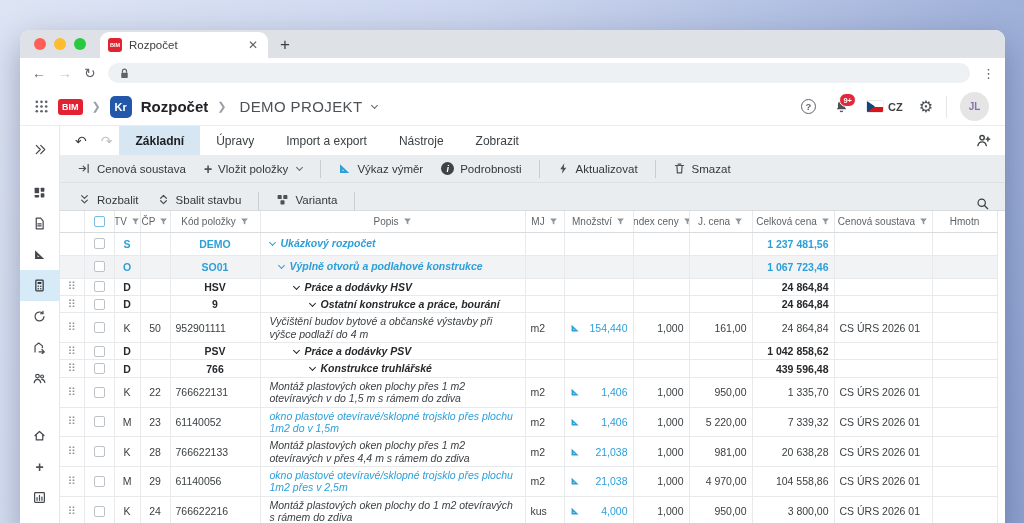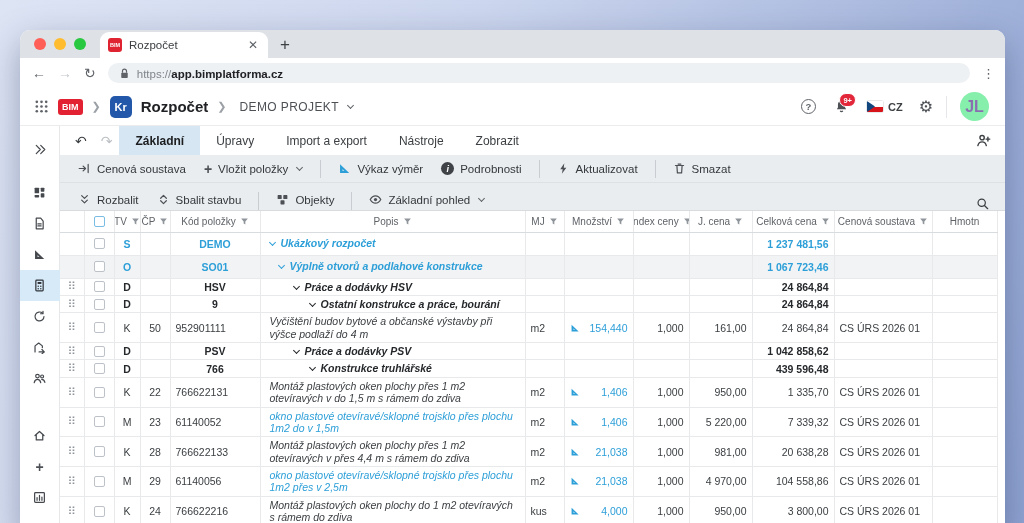--- a/index.html
+++ b/index.html
@@ -35,35 +35,35 @@
 
   
   .appheader { height:38px; background:#fff; border-bottom:1px solid #ececee; display:flex;
     align-items:center; padding:0 16px 0 14px; gap:9px; flex:none; }
   .hgrid { color:#5f6368; }
   .logo-bim { background:#e22233; color:#fff; font-weight:700; font-size:9px; padding:3px 4px; border-radius:3px; }
   .hchev { color:#9aa0a6; font-size:11px; }
   .logo-kr { background:#2257a9; color:#fff; font-weight:700; font-size:11px; width:22px; height:22px;
     border-radius:5px; display:flex; align-items:center; justify-content:center; }
   .apptitle { font-size:15px; font-weight:700; color:#202124; }
-  .project { font-size:12px; color:#4d5156; letter-spacing:.4px; display:flex; align-items:center; gap:6px; margin-left:4px; }
+  .project { font-size:15px; color:#4d5156; letter-spacing:.4px; display:flex; align-items:center; gap:6px; margin-left:4px; }
   .hspacer { flex:1; }
   .hic { color:#4d5156; display:flex; align-items:center; position:relative; }
   .help-circle { width:15px; height:15px; border:1.4px solid #5f6368; border-radius:50%;
     font-size:9.5px; color:#5f6368; display:flex; align-items:center; justify-content:center; font-weight:700; }
   .badge { position:absolute; top:-6px; right:-7px; background:#e3273b; color:#fff; font-size:7.5px;
     font-weight:700; border-radius:7px; padding:1.5px 3px; border:1.5px solid #fff; }
   .flagwrap { display:flex; align-items:center; gap:5px; font-size:11px; color:#3c4043; font-weight:600; }
   .czflag { width:16px; height:11px; position:relative; overflow:hidden; border-radius:1px; box-shadow:0 0 0 .5px #d0d3d6; }
   .czflag .w { position:absolute; top:0; left:0; right:0; height:50%; background:#fff; }
   .czflag .r { position:absolute; bottom:0; left:0; right:0; height:50%; background:#d7141a; }
   .czflag .b { position:absolute; inset:0; background:#11457e; clip-path:polygon(0 0,50% 50%,0 100%); }
   .hdiv { width:1px; height:22px; background:#e4e6e9; margin:0 4px; }
-  .avatar { width:29px; height:29px; border-radius:50%; background:#86efac; color:#8a6fb0;
-    font-size:16px; font-weight:700; display:flex; align-items:center; justify-content:center; }
+  .avatar { width:29px; height:29px; border-radius:50%; background:#e5e5e5; color:#8a6fb0;
+    font-size:10px; font-weight:700; display:flex; align-items:center; justify-content:center; }
 
   
   .appbody { flex:1; display:flex; min-height:0; }
   .sidebar { width:40px; background:#fff; border-right:1px solid #e5e7e9; display:flex;
     flex-direction:column; align-items:center; padding-top:8px; flex:none; }
   .sbitem { width:40px; height:31px; display:flex; align-items:center; justify-content:center; color:#45494e; }
   .sbitem.active { background:#d7eaf8; color:#2f3338; }
   .sbgap { flex:none; }
   .main { flex:1; display:flex; flex-direction:column; min-width:0; }
 
@@ -146,21 +146,20 @@
     <span class="navic">←</span>
     <span class="navic dis">→</span>
     <span class="navic">↻</span>
     <div class="omnibox">
       <span class="icn" style="color:#5f6368">
           <svg viewBox="0 0 16 16">
             <rect x="4" y="7" width="8" height="6.5" rx="1" fill="currentColor"></rect>
             <path d="M5.5 7.2V5.2a2.5 2.5 0 0 1 5 0v2" fill="none" stroke="currentColor" stroke-width="1.5"></path>
           </svg>
         </span>
-      <span><span class="proto">https://</span><span class="host">app.bimplatforma.cz</span></span>
     </div>
     <span class="dots">⋮</span>
   </div>
 
   <div class="appheader">
     <span class="hgrid icn">
         <svg viewBox="0 0 16 16" style="width:15px;height:15px">
           <g fill="currentColor">
             <circle cx="3" cy="3" r="1.4"></circle>
             <circle cx="8" cy="3" r="1.4"></circle>
@@ -408,33 +407,23 @@
           <button class="tbtn">
             <span class="icn">
               <svg viewBox="0 0 16 16">
                 <g fill="currentColor">
                   <rect x="2" y="2.5" width="5" height="5" rx=".8"></rect>
                   <rect x="9" y="2.5" width="5" height="5" rx=".8"></rect>
                   <rect x="5.5" y="9" width="5" height="5" rx=".8"></rect>
                 </g>
               </svg>
             </span>
-            <span>Objekty</span>
+            <span>Varianta</span>
           </button>
           <div class="tsep"></div>
-          <button class="tbtn">
-            <span class="icn">
-              <svg viewBox="0 0 16 16">
-                <path d="M1.5 8S4 3.5 8 3.5 14.5 8 14.5 8 12 12.5 8 12.5 1.5 8 1.5 8z" fill="none" stroke="currentColor" stroke-width="1.5" stroke-linecap="round" stroke-linejoin="round"></path>
-                <circle cx="8" cy="8" r="2" fill="currentColor"></circle>
-              </svg>
-            </span>
-            <span>Základní pohled</span>
-            <span class="chv"></span>
-          </button>
           <span class="icn searchbtn">
             <svg viewBox="0 0 16 16">
               <circle cx="7" cy="7" r="4.5" fill="none" stroke="currentColor" stroke-width="1.5" stroke-linecap="round" stroke-linejoin="round"></circle>
               <path d="M10.4 10.4l4 4" fill="none" stroke="currentColor" stroke-width="1.5" stroke-linecap="round" stroke-linejoin="round"></path>
             </svg>
           </span>
         </div>
 
       <div class="tablewrap">
         <table>

